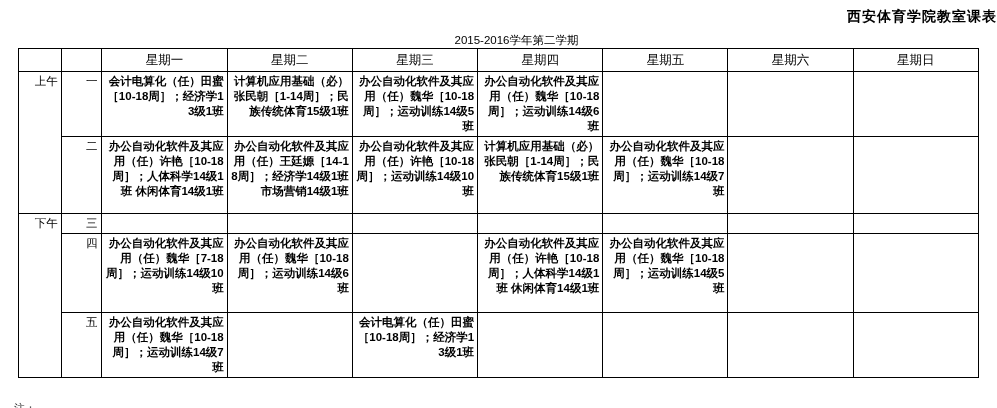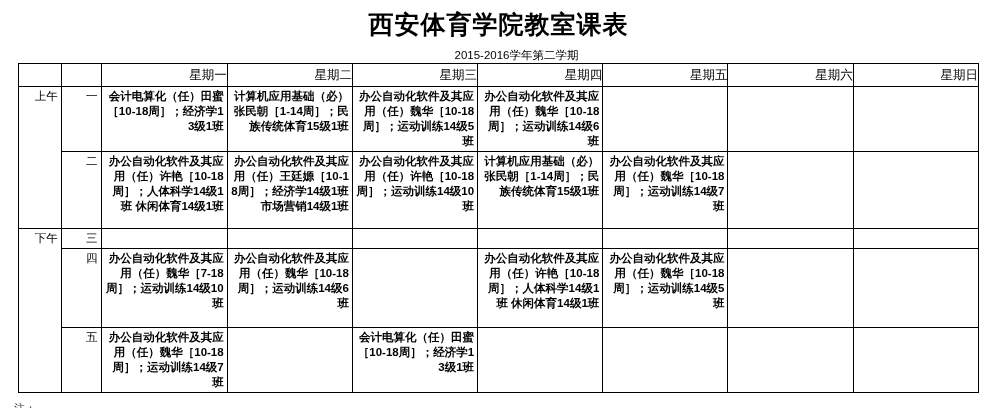--- a/index.html
+++ b/index.html
@@ -14,22 +14,22 @@
     color: #000000;
     overflow: hidden;
   }
   .page {
     position: relative;
     width: 997px;
     height: 408px;
     box-sizing: border-box;
   }
   .title {
-    text-align: center;
-    font-size: 25px;
+    text-align: right;
+    font-size: 14px;
     font-weight: bold;
     letter-spacing: 1px;
     margin-top: 8px;
     font-family: "Liberation Serif", serif;
   }
   .subtitle {
     text-align: center;
     font-size: 11.5px;
     margin-top: 7px;
     font-family: "Liberation Sans", sans-serif;
@@ -50,20 +50,21 @@
   table.schedule th,
   table.schedule td {
     border: 1px solid #000000;
     vertical-align: top;
     font-size: 11.5px;
     line-height: 15px;
     padding: 2px 3px;
     text-align: right;
   }
   table.schedule th {
+    text-align: center;
     font-weight: normal;
     font-size: 12.5px;
     height: 18px;
     vertical-align: middle;
     padding: 2px 0;
   }
   .col-ampm { width: 42px; }
   .col-period { width: 40px; }
   .col-day { width: 123px; }
   td.ampm, td.period {
@@ -153,21 +154,21 @@
         <td>
             <span class="cell-course"></span>
           </td>
       </tr>
       <tr class="r2">
         <td class="period">二</td>
         <td>
             <span class="cell-course">办公自动化软件及其应用（任）许艳［10-18周］；人体科学14级1班 休闲体育14级1班</span>
           </td>
         <td>
-            <span class="cell-course">办公自动化软件及其应用（任）王廷嫄［10-18周］；经济学14级1班 市场营销14级1班</span>
+            <span class="cell-course">办公自动化软件及其应用（任）王廷嫄［14-18周］；经济学14级1班 市场营销14级1班</span>
           </td>
         <td>
             <span class="cell-course">办公自动化软件及其应用（任）许艳［10-18周］；运动训练14级10班</span>
           </td>
         <td>
             <span class="cell-course">计算机应用基础（必）张民朝［1-14周］；民族传统体育15级1班</span>
           </td>
         <td>
             <span class="cell-course">办公自动化软件及其应用（任）魏华［10-18周］；运动训练14级7班</span>
           </td>

